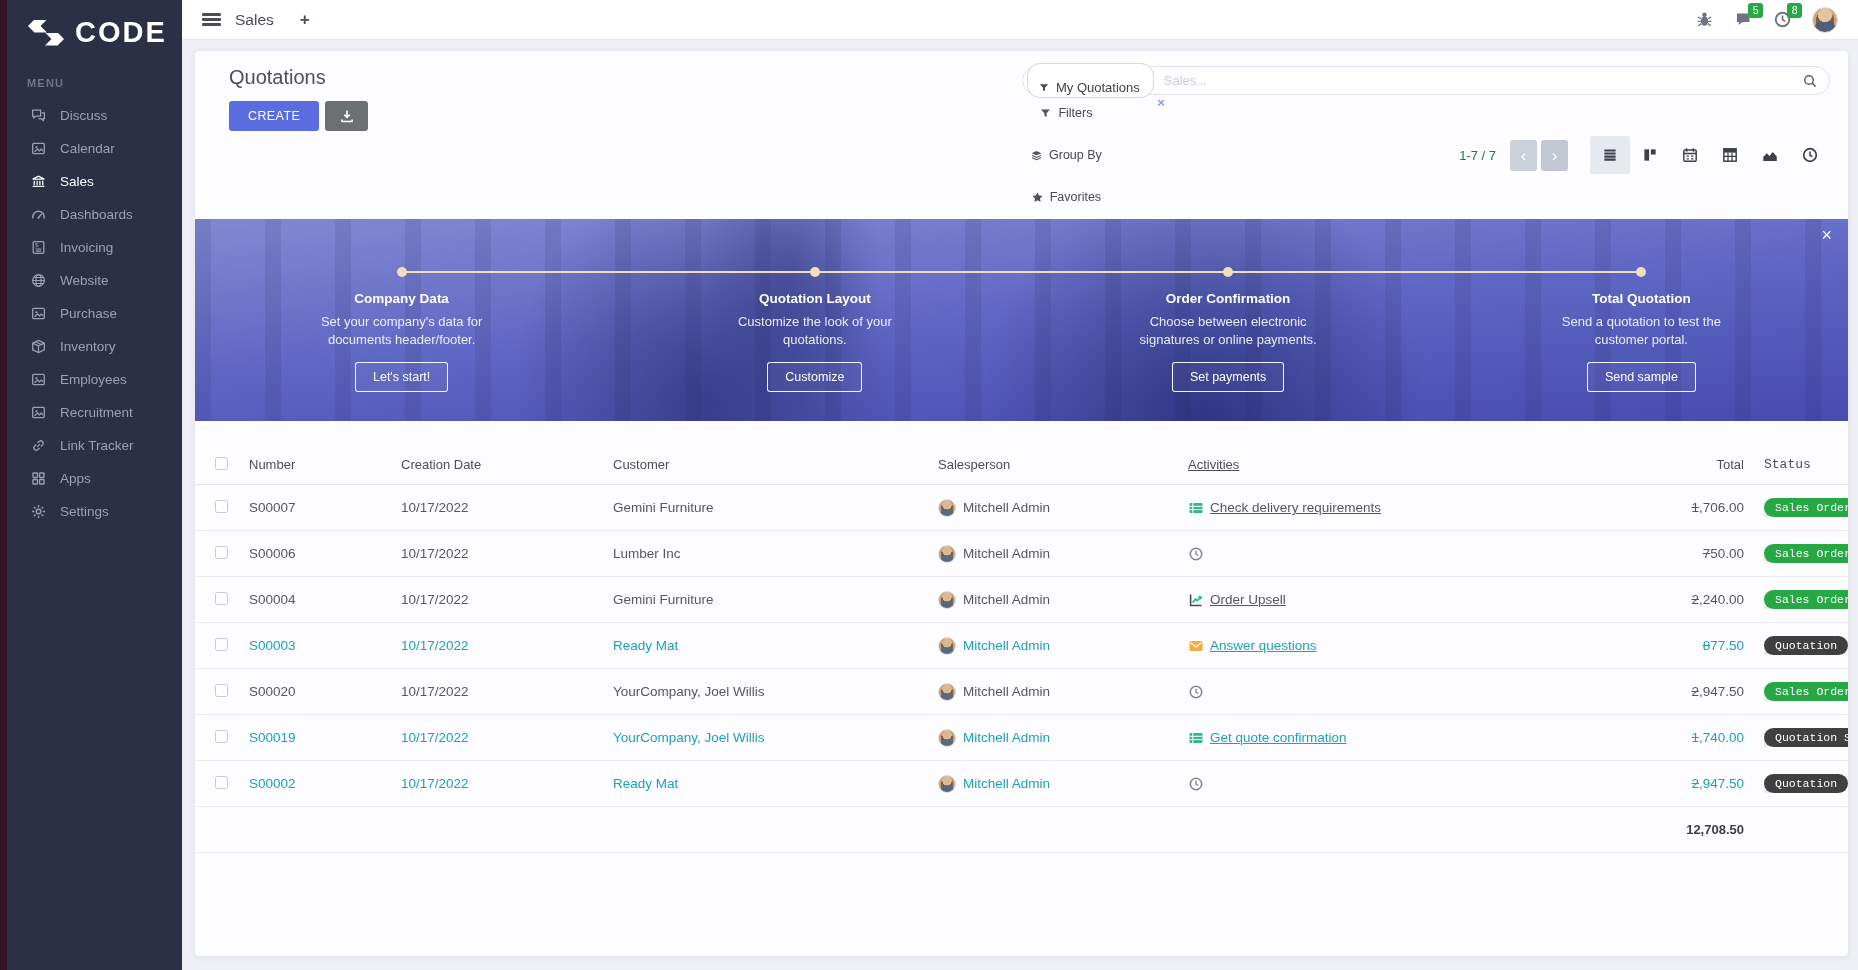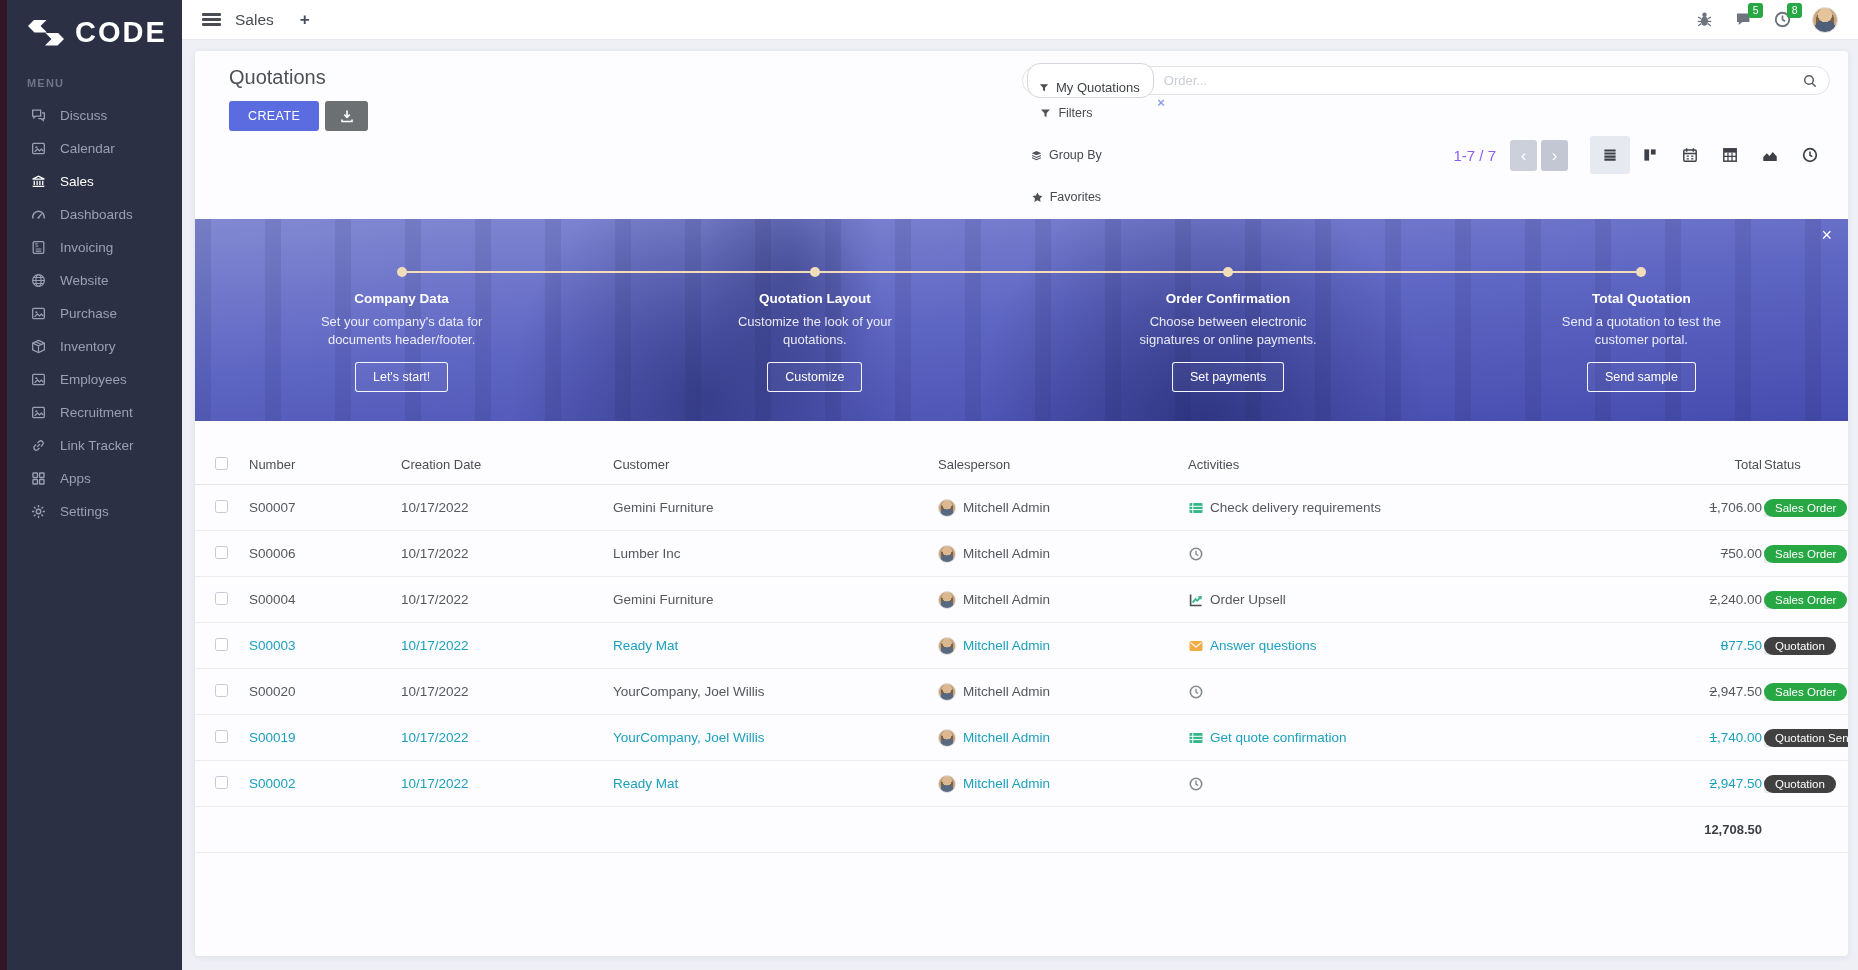--- a/index.html
+++ b/index.html
@@ -65,21 +65,21 @@
   .facet .icon { width:12px; height:12px; color:#4a4e54; }
   .stray-x { position:absolute; right:-12px; bottom:-13px; color:#8b9ce8; font-size:13px; font-weight:bold; cursor:pointer; }
   .search-ph { margin-left:10px; font-size:13px; color:#c9cdd6; }
   .search-mag { position:absolute; right:11px; top:6px; width:16px; height:16px; color:#5a5e66; cursor:pointer; }
 
   .controls { display:flex; align-items:center; margin-top:11px; font-size:12.5px; color:#464a4f; }
   .ctrl-group { display:flex; align-items:center; gap:28px; padding-left:8px;flex-direction:column; }
   .ctrl-item { display:flex; align-items:center; gap:6px; cursor:pointer; }
   .ctrl-item .icon { width:13px; height:13px; color:#4f5358; }
   .pager { margin-left:auto; display:flex; align-items:center; gap:4px; }
-  .pager-text { font-size:15px; color:#8b5cf6; margin-right:10px; }
+  .pager-text { font-size:13px; color:#15803d; margin-right:10px; }
   .pg-btn { width:27px; height:31px; border:none; border-radius:3px; background:#ccd0da; color:#fff;
             font-size:17px; line-height:1; cursor:pointer; font-family:"Liberation Sans",sans-serif; }
   .pg-btn.next { background:#c3c7d3; }
   .switcher { display:flex; align-items:center; margin-left:22px; }
   .view-btn { width:40px; height:38px; border:none; background:transparent; display:flex; align-items:center;
               justify-content:center; cursor:pointer; color:#3d4147; border-radius:3px; }
   .view-btn .icon { width:18px; height:18px; }
   .view-btn.active { background:#e7e9f1; }
 
   
@@ -112,26 +112,26 @@
   .cb { display:inline-block; width:13px; height:13px; border:1px solid #c6c9d0; border-radius:2.5px; background:#fff; cursor:pointer; }
   .c-number { flex:0 0 152px; }
   .c-date { flex:0 0 212px; }
   .c-customer { flex:0 0 325px; }
   .c-sales { flex:0 0 250px; display:flex; align-items:center; gap:7px; }
   .avatar { width:18px; height:18px; border-radius:50%; flex:0 0 18px;
     background: radial-gradient(circle at 50% 30%, #dcb890 0 33%, rgba(0,0,0,0) 35%),
                 radial-gradient(circle at 50% 90%, #57687f 0 40%, rgba(0,0,0,0) 42%),
                 radial-gradient(circle at 50% 52%, #7b6248 0 52%, rgba(0,0,0,0) 55%), #c4a179;
     border:1px solid #e2e2e6; }
-  .c-act { flex:1 1 auto; display:flex; align-items:center; gap:6px; min-width:0; }
+  .c-act { flex:1 1 auto; display:flex; align-items:center; gap:6px; min-width:0;text-decoration:underline; }
   .act-ic { width:16px; height:16px; display:inline-flex; cursor:pointer; }
   .act-ic.clock { color:#85898f; }
   .c-total { flex:0 0 150px; text-align:right; padding-right:2px; }
   .struck { text-decoration:line-through; }
-  .c-status { flex:0 0 84px; overflow:hidden; white-space:nowrap; }
+  .c-status { flex:0 0 84px; margin-left:18px; overflow:hidden; white-space:nowrap;font-family:Liberation Mono, monospace; }
   .badge { display:inline-block; padding:3px 11px; border-radius:11px; font-size:11.5px; color:#fff;
            box-shadow:-2px 2px 0 0 #e7e8ec; }
   .badge.green { background:#28a745; }
   .badge.teal { background:#404040; }
   .trow.total-row { border-bottom:1px solid #ececf1; }
   .total-row .c-total { font-weight:bold; font-size:13px; color:#3c4044; }
 </style>
 </head>
 <body>
 
@@ -329,21 +329,21 @@
           <div class="searchbar">
             <span class="facet">
               <span class="icon" id="ic-facet-funnel">
                   <svg viewBox="0 0 16 16" xmlns="http://www.w3.org/2000/svg">
                     <path d="M2.5 3h11L9.3 7.8v4.6L6.7 11V7.8z" fill="currentColor"></path>
                   </svg>
                 </span>
               <span>My Quotations</span>
               <span class="stray-x">×</span>
             </span>
-            <span class="search-ph">Order...</span>
+            <span class="search-ph">Sales...</span>
             <span class="search-mag icon" id="ic-mag">
                 <svg viewBox="0 0 16 16" xmlns="http://www.w3.org/2000/svg">
                   <circle cx="7" cy="7" r="4.3" fill="none" stroke="currentColor" stroke-width="1.5"></circle>
                   <path d="M10.2 10.2l3.4 3.4" stroke="currentColor" stroke-width="1.5"></path>
                 </svg>
               </span>
           </div>
           <div class="controls">
             <div class="ctrl-group">
               <span class="ctrl-item">

